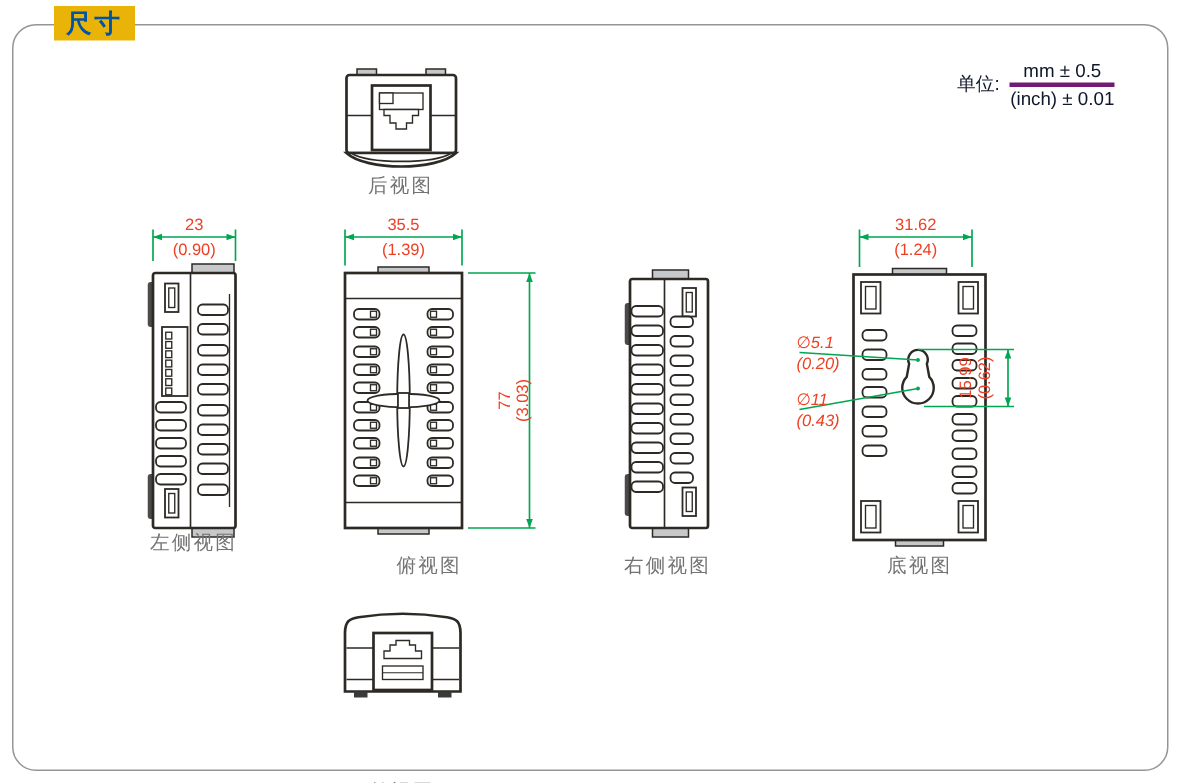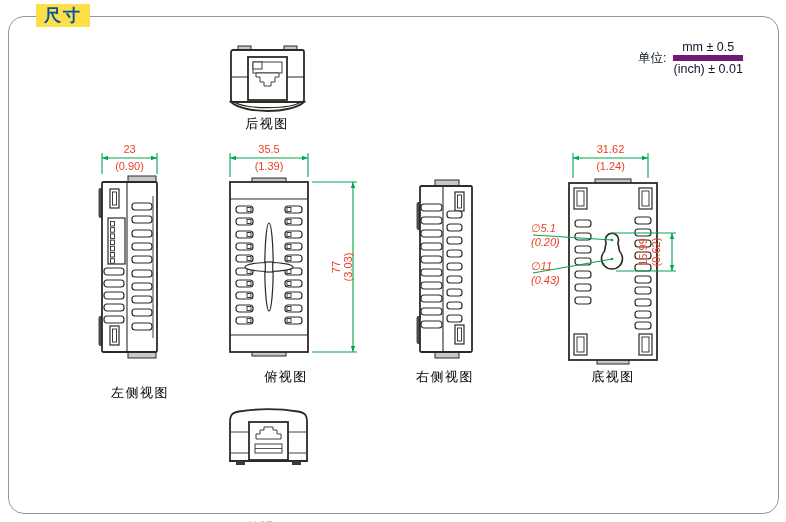--- a/index.html
+++ b/index.html
@@ -1,27 +1,27 @@
 <!DOCTYPE html>
 <html><head>
 <meta charset="utf-8">
 <style>
   html,body{margin:0;padding:0;background:#fff;width:786px;height:522px;overflow:hidden;
     font-family:"Liberation Sans","DejaVu Sans",sans-serif;}
   .stage{position:relative;width:786px;height:522px;background:#fff;}
   .frame{position:absolute;left:8px;top:16px;width:769px;height:496px;
     border:1.6px solid #939598;border-radius:16px;background:#fff;}
-  .title{position:absolute;left:36px;top:4px;padding:0 8px;background:#fde047;
+  .title{position:absolute;left:36px;top:4px;padding:0 8px;background:#eab308;
     color:#0054A6;font-size:17px;font-weight:bold;letter-spacing:2px;z-index:3;}
   .units{position:absolute;left:638px;top:40px;display:flex;align-items:center;gap:7px;
     color:#0f172a;font-size:12.5px;z-index:2;}
   .units .frac{display:inline-block;text-align:center;}
-  .units .num{display:block;padding:0 5px 1px 5px;border-bottom:6px solid #701a75;}
+  .units .num{display:block;padding:0 5px 1px 5px;border-bottom:3px solid #701a75;}
   .units .den{display:block;padding-top:1px;}
-  .viewlabel{position:absolute;width:80px;text-align:center;color:#000000;
+  .viewlabel{position:absolute;width:80px;text-align:center;color:#737373;
     font-size:13px;letter-spacing:1.5px;}
   svg{position:absolute;left:0;top:0;}
   .ol{fill:#fff;stroke:#2D2A26;stroke-width:1.8;}
   .ln{fill:none;stroke:#2D2A26;stroke-width:1.1;}
   .slot{fill:#fff;stroke:#2D2A26;stroke-width:1.2;}
   .mini{fill:#fff;stroke:#2D2A26;stroke-width:0.9;}
   .tab{fill:#C7C8CA;stroke:#2D2A26;stroke-width:1;}
   .bump{fill:#4a4a4a;stroke:none;}
   .foot{fill:#3a3a3a;stroke:none;}
   .g{stroke:#00A651;stroke-width:1.1;fill:none;}
@@ -280,18 +280,18 @@
 
     <g>
       <path class="g" d="M612,233 H676 M616,271 H676 M672,233 V271"></path>
       <path class="ga" d="M672,233 l-2.2,6 h4.4 Z M672,271 l-2.2,-6 h4.4 Z"></path>
       <text class="dim" transform="translate(647,252) rotate(-90)" text-anchor="middle">15.99</text>
       <text class="dim" transform="translate(660,252) rotate(-90)" text-anchor="middle">(0.62)</text>
     </g>
   </svg>
 
   <div class="viewlabel" style="left:227px;top:115px;">后视图</div>
-  <div class="viewlabel" style="left:89px;top:384px;text-align:right;">左侧视图</div>
+  <div class="viewlabel" style="left:89px;top:353px;">左侧视图</div>
   <div class="viewlabel" style="left:246px;top:368px;">俯视图</div>
   <div class="viewlabel" style="left:405px;top:368px;">右侧视图</div>
   <div class="viewlabel" style="left:573px;top:368px;font-family:Liberation Serif, serif;">底视图</div>
   <div class="viewlabel" style="left:228px;top:471px;margin-top:48px;">前视图</div>
 </div>
 
 </body></html>

